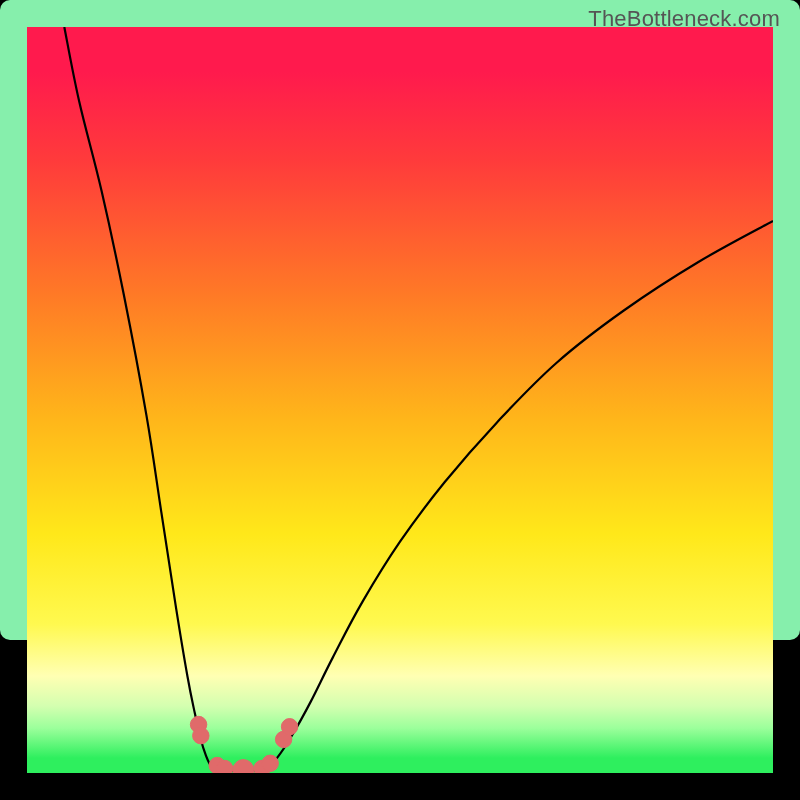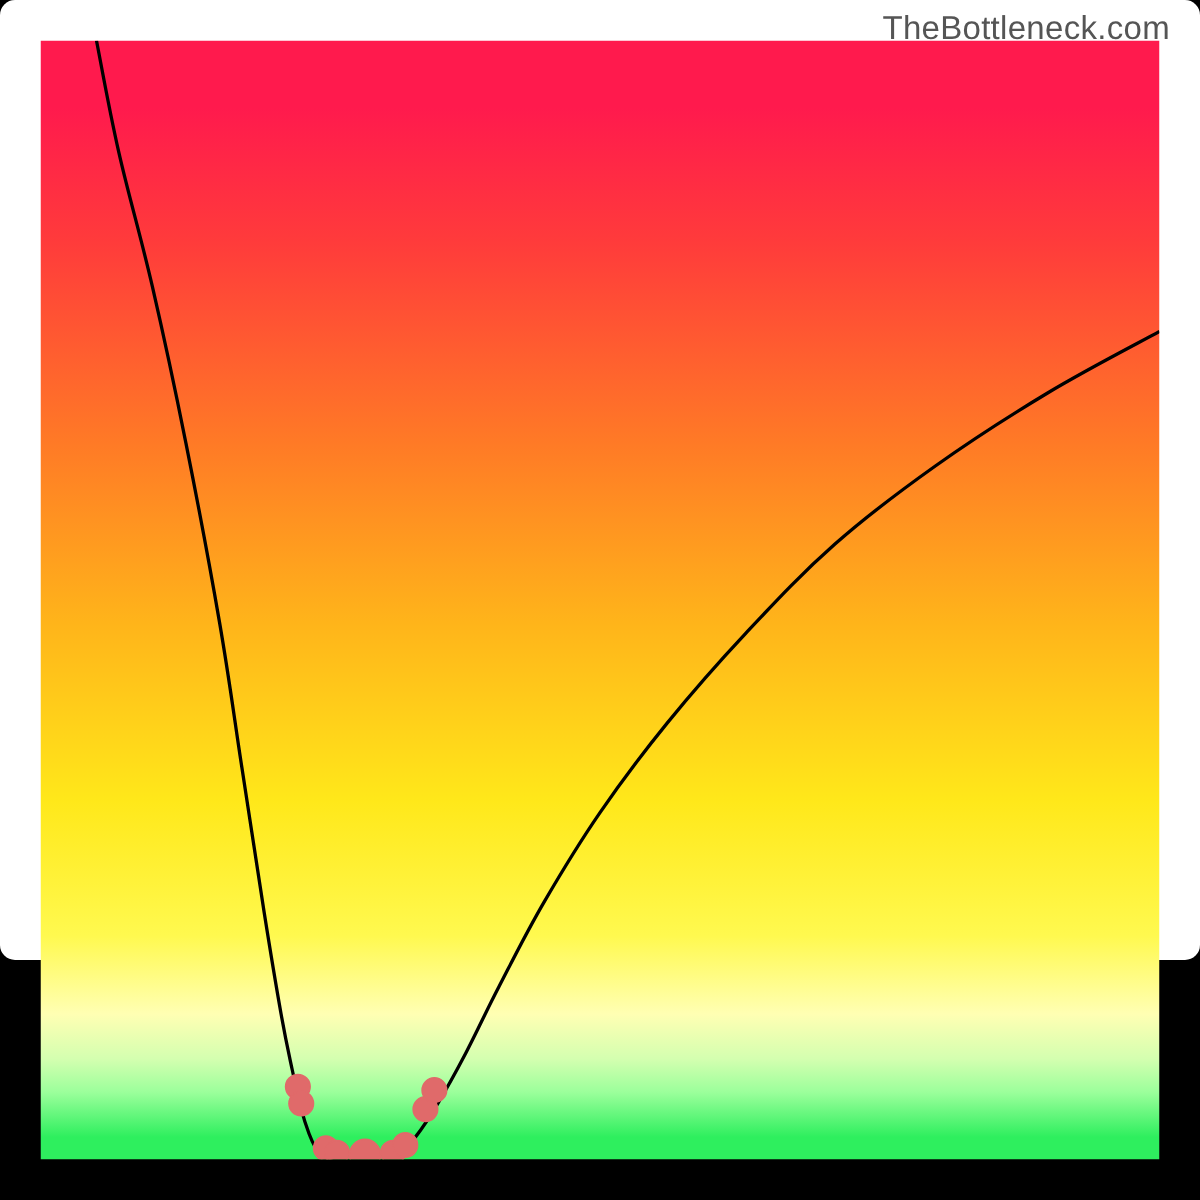--- a/index.html
+++ b/index.html
@@ -7,21 +7,21 @@
     padding: 0;
     background: #000;
     width: 800px;
     height: 800px;
     overflow: hidden;
     font-family: Arial, sans-serif;
   }
   .outer {
     width: 800px;
     height: 640px;
-    background: #ffffff;
+    background: #86efac;
     position: relative;
     border-radius: 10px;
   }
   .watermark {
     position: absolute;
     top: 6px;
     right: 20px;
     color: #555;
     font-size: 22px;
     font-weight: 500;

